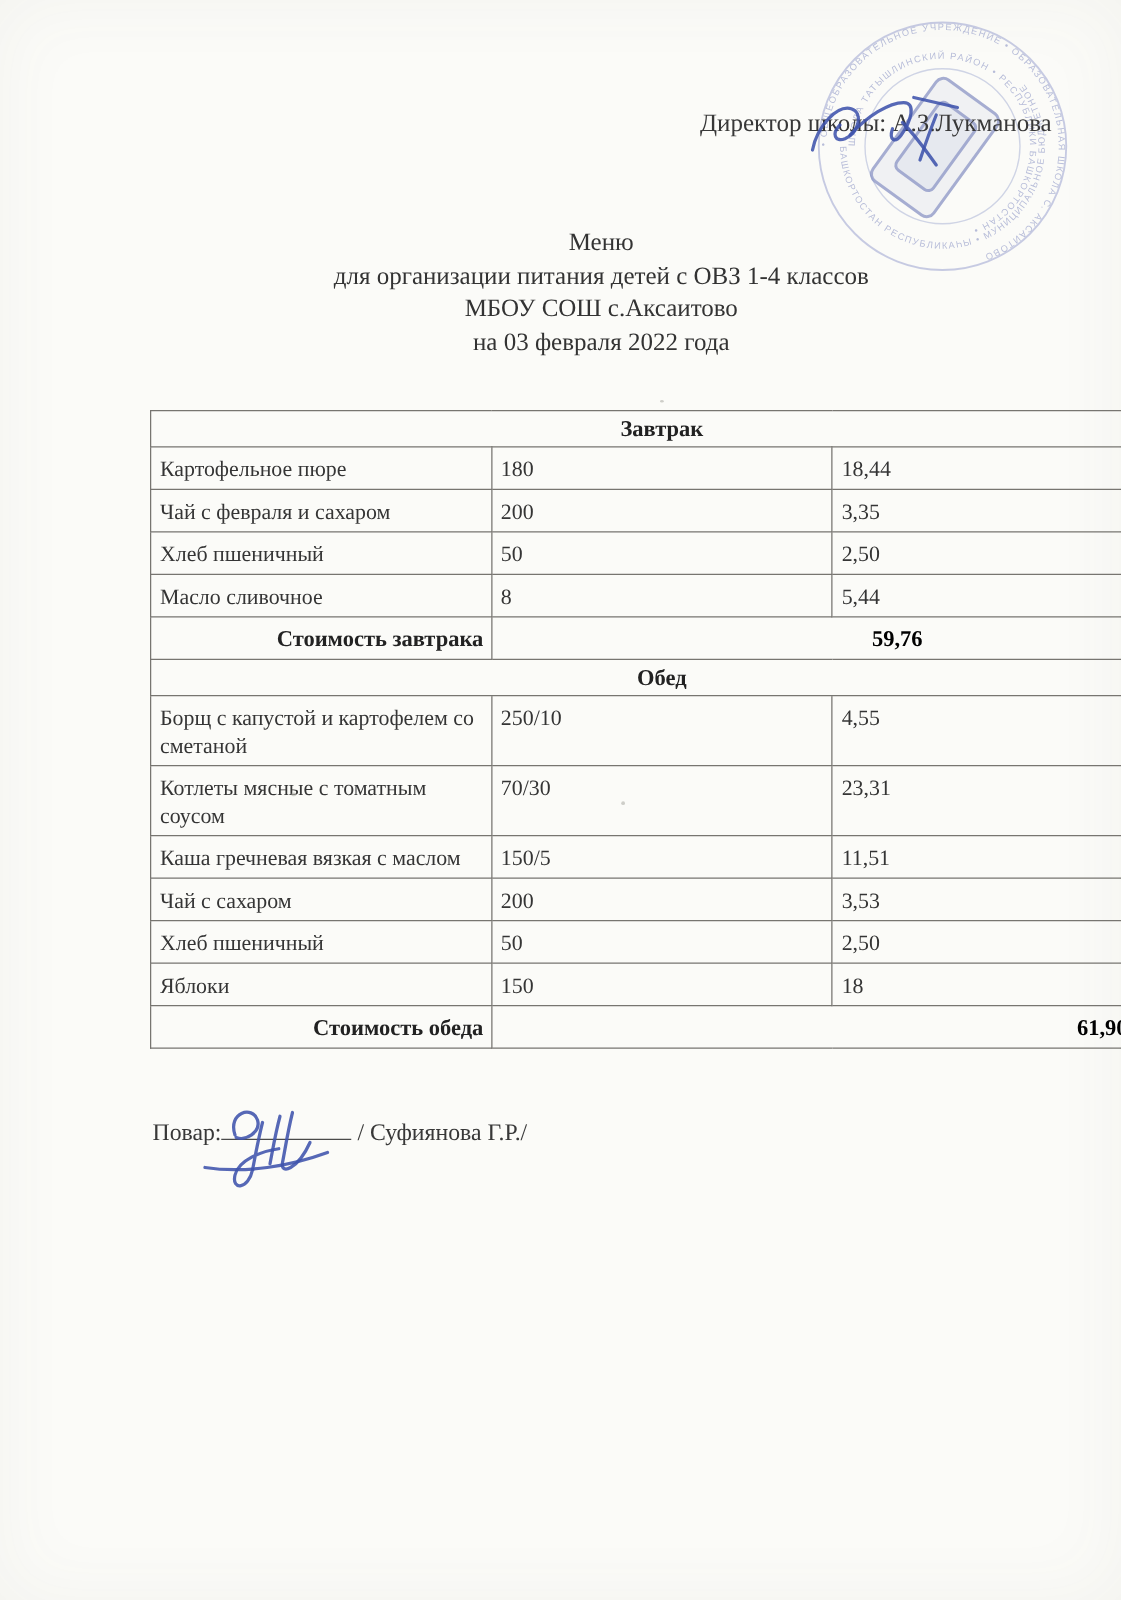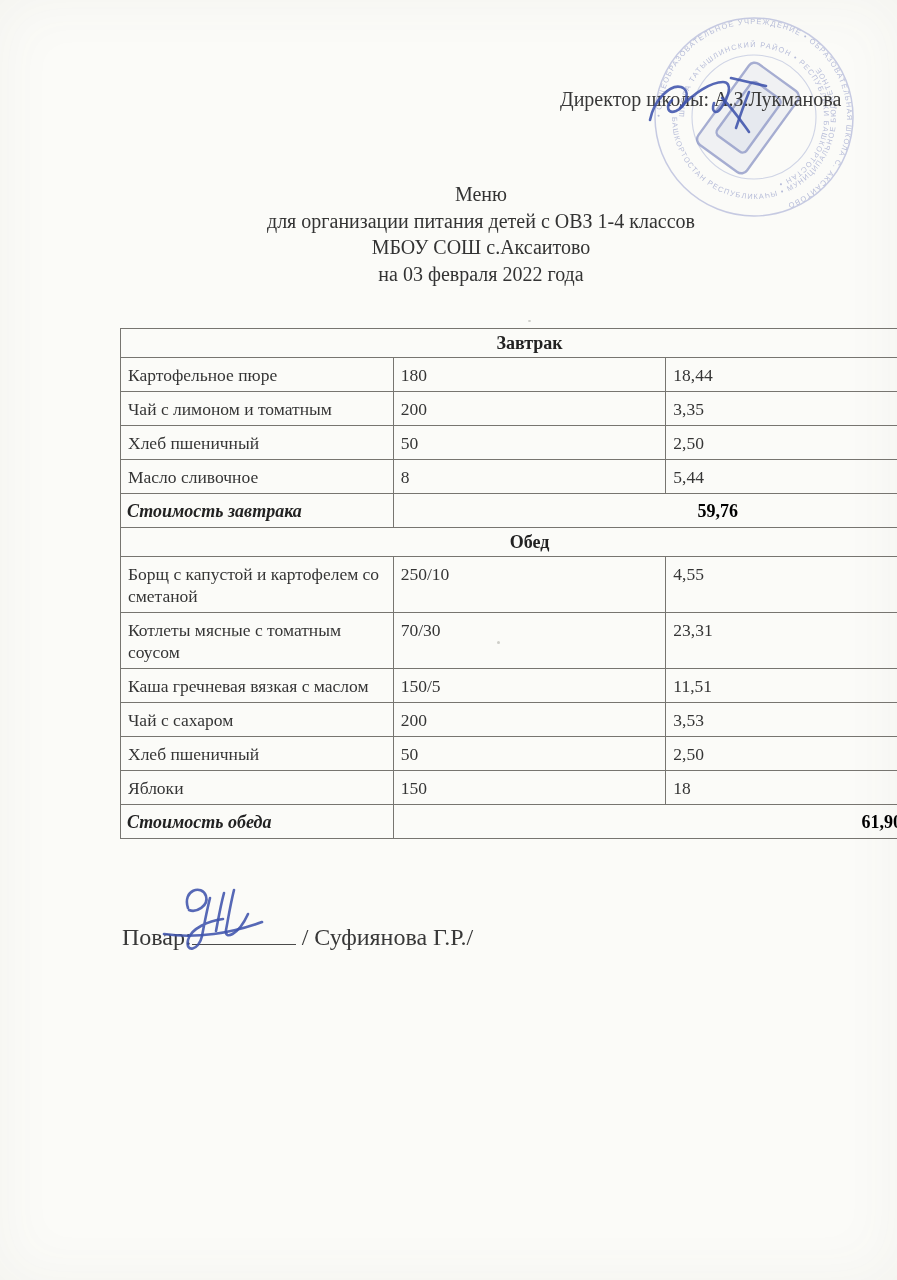--- a/index.html
+++ b/index.html
@@ -29,27 +29,27 @@
   .title-block { position:absolute; left:58px; top:181px; width:846px; text-align:center; font-size:20px; line-height:26.5px; color:#333; }
 
   
   .menu-table { position:absolute; left:120px; top:328px; width:819px; border-collapse:collapse; table-layout:fixed; font-size:17.5px; color:#353535; }
   .menu-table td { border:1px solid #777570; vertical-align:top; }
   .menu-table { border:1.5px solid #5e5c58; }
   .sec-header { text-align:center; font-weight:bold; font-size:18px; padding:4px 4px 3px; color:#222; }
   .c1 { width:254px; padding:6px 10px 5px 7px; line-height:22px; }
   .c2 { width:196px; padding:6px 8px 5px 7px; line-height:22px; }
   .c3 { padding:6px 8px 5px 7px; line-height:22px; }
-  .total-label { font-weight:bold; text-align:left; padding:7px 6px 5px; font-size:18px; color:#222;font-style:italic; }
+  .total-label { font-weight:bold; text-align:right; padding:7px 6px 5px; font-size:18px; color:#222; }
   .total-value { font-weight:bold; font-size:18px; padding:7px 6px 5px; color:#000000; }
   .total-value.center { text-align:center; padding-left:110px; }
   .total-value.right { text-align:right; padding-right:36px; }
 
   
-  .footer { position:absolute; left:122px; top:893px; font-size:24px; color:#383838; white-space:nowrap;margin-top:31px; }
+  .footer { position:absolute; left:122px; top:893px; font-size:19px; color:#383838; white-space:nowrap; }
   .footer .blank { display:inline-block; width:104px; height:18px; border-bottom:1.6px solid #4a4a4a; }
 
   
   .speck { position:absolute; border-radius:50%; background:#a9a9a2; opacity:.55; }
 </style>
 </head>
 <body>
 
 <div class="page">
 
@@ -93,21 +93,21 @@
     <tbody>
         <tr>
           <td class="sec-header" colspan="3">Завтрак</td>
         </tr>
         <tr>
           <td class="c1">Картофельное пюре</td>
           <td class="c2">180</td>
           <td class="c3">18,44</td>
         </tr>
         <tr>
-          <td class="c1">Чай с лимоном и томатным</td>
+          <td class="c1">Чай с февраля и сахаром</td>
           <td class="c2">200</td>
           <td class="c3">3,35</td>
         </tr>
         <tr>
           <td class="c1">Хлеб пшеничный</td>
           <td class="c2">50</td>
           <td class="c3">2,50</td>
         </tr>
         <tr>
           <td class="c1">Масло сливочное</td>

